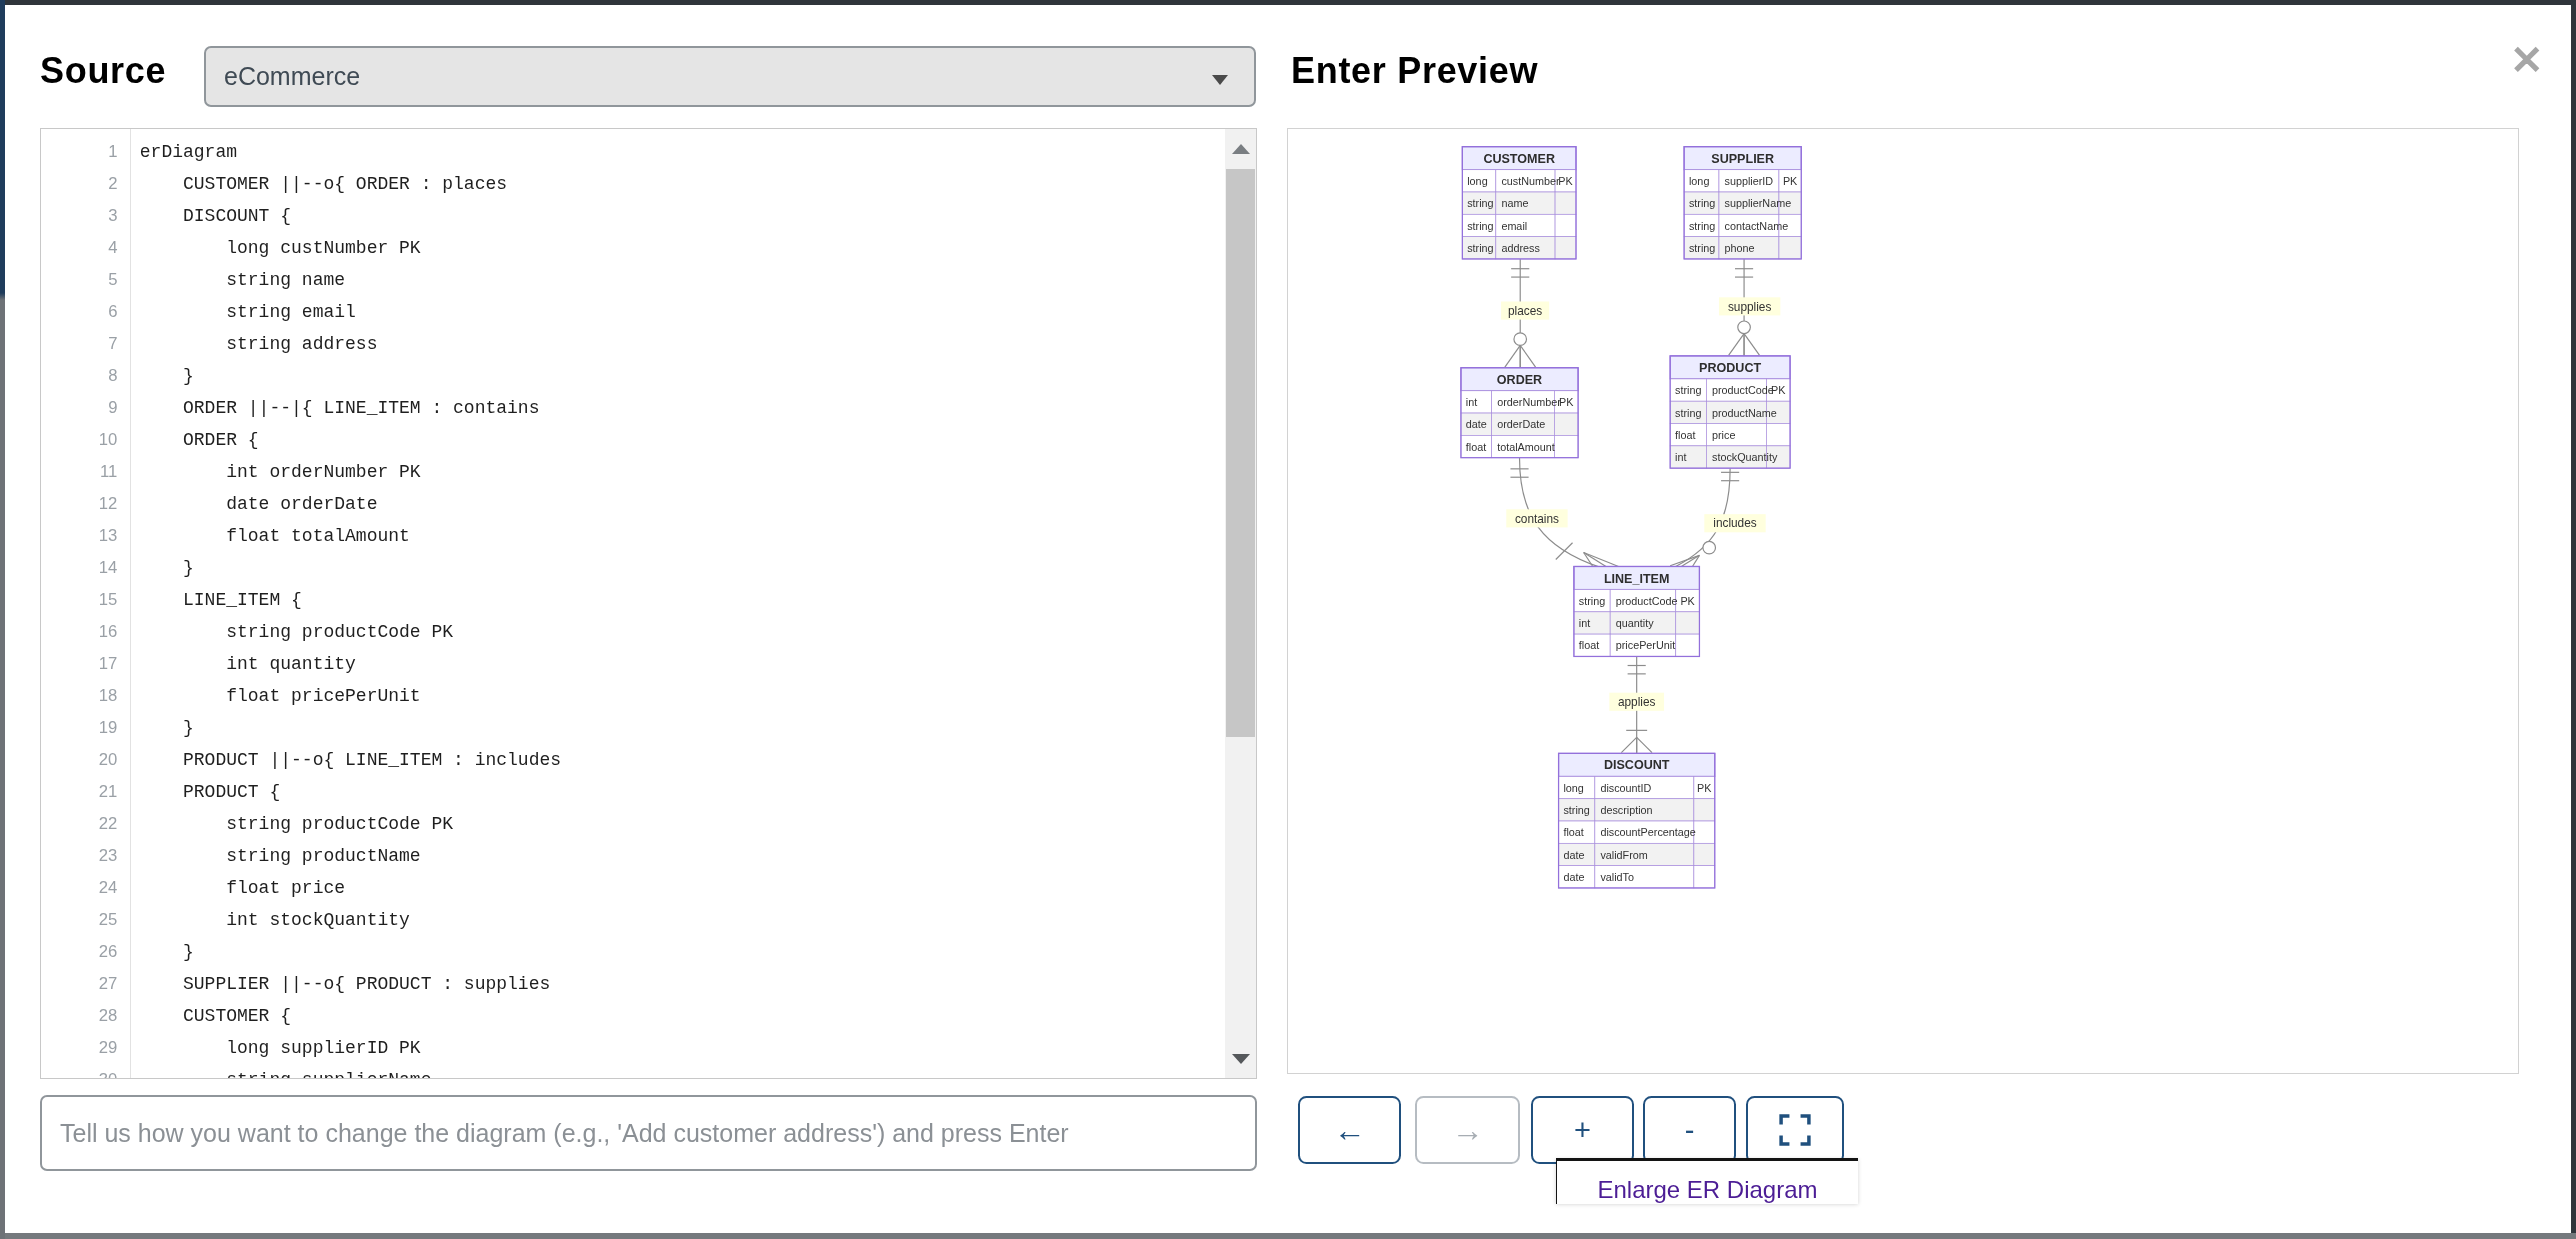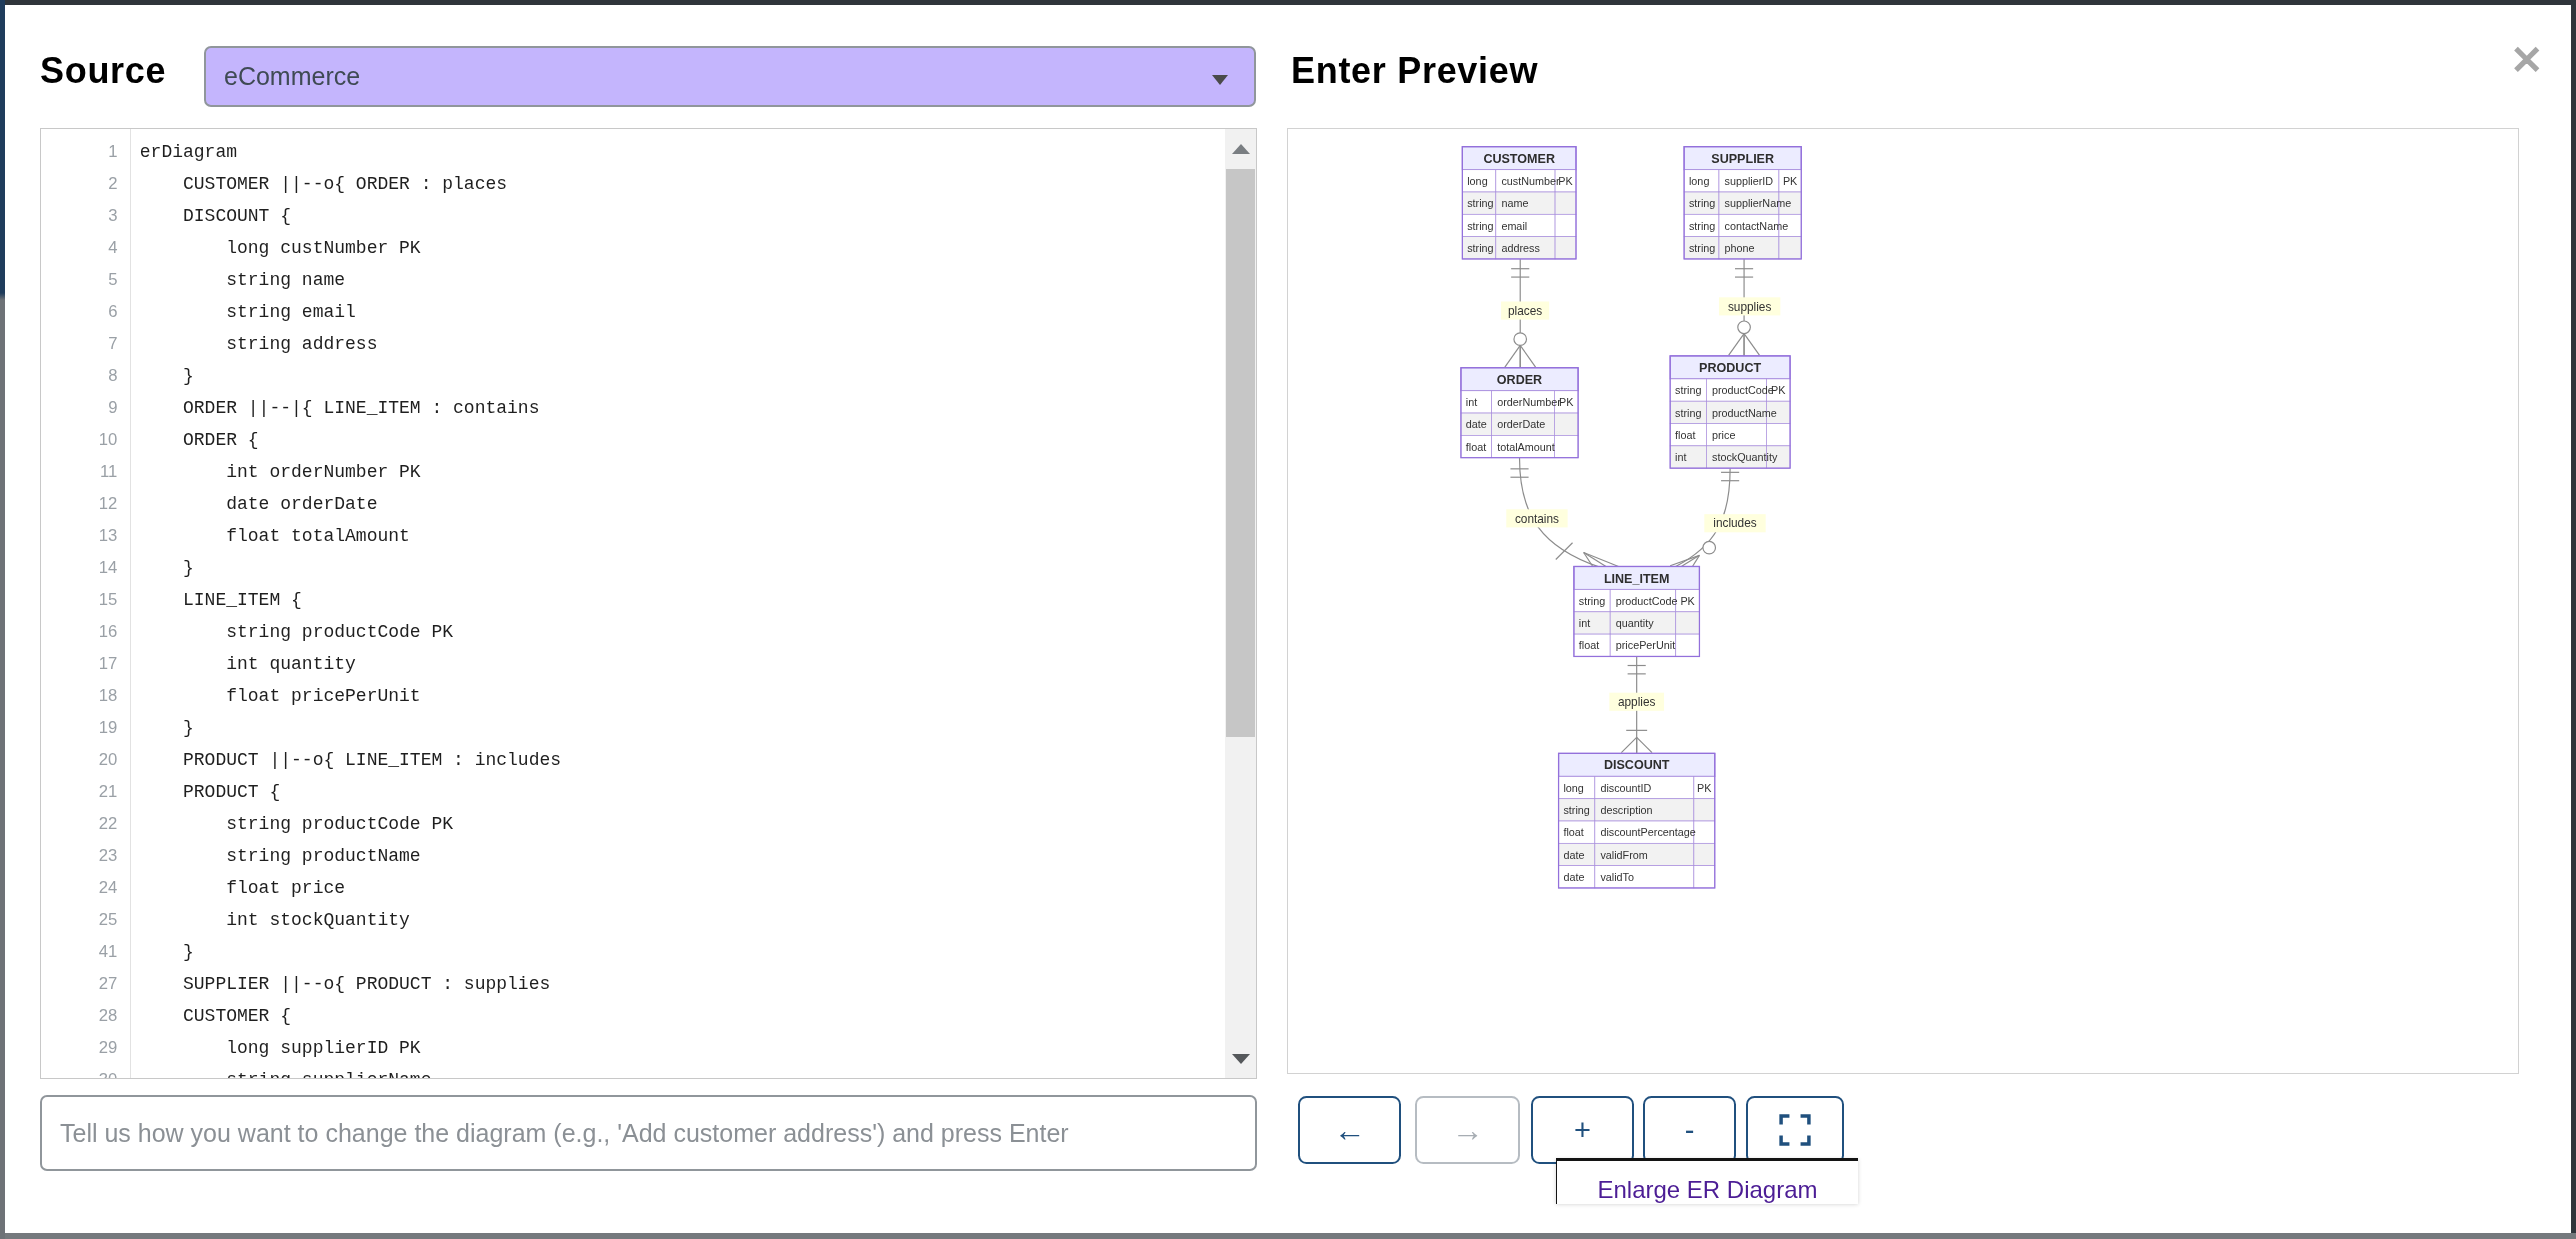--- a/index.html
+++ b/index.html
@@ -8,21 +8,21 @@
   
   .frame-top{position:absolute;left:0;top:0;right:0;height:4.9px;background:#2f353b;z-index:50;}
   .frame-right{position:absolute;right:0;top:0;bottom:0;width:4.9px;background:#2f353b;z-index:50;}
   .frame-bottom{position:absolute;left:0;bottom:0;right:0;height:7px;background:#75797d;z-index:50;}
   .frame-left{position:absolute;left:0;top:0;bottom:0;width:4.9px;z-index:50;
        background:linear-gradient(to bottom,#1f3c5c 0,#1f3c5c 293px,#6e7277 300px,#6e7277 100%);}
 
   .panel-title{position:absolute;font-size:36px;font-weight:bold;color:#000000;letter-spacing:0.7px;}
 
   
-  #source-select{position:absolute;left:204px;top:46px;width:1052px;height:61px;background:#c4b5fd;
+  #source-select{position:absolute;left:204px;top:46px;width:1052px;height:61px;background:#e5e5e5;
        border:2.1px solid #90969b;border-radius:7px;box-sizing:border-box;display:flex;align-items:center;
        padding-left:18px;font-size:25px;color:#3f4a54;cursor:pointer;}
   #source-caret{position:absolute;right:26.5px;top:26.5px;width:0;height:0;
        border-left:8.4px solid transparent;border-right:8.4px solid transparent;border-top:10.5px solid #4a4a4a;}
 
   
   #editor{position:absolute;left:40px;top:128px;width:1217px;height:951px;background:#fff;
        border:1.4px solid #c8c8c8;box-sizing:border-box;}
   #gutter-line{position:absolute;left:89px;top:0;bottom:0;width:1.4px;background:#e2e2e2;}
   #code-lines{position:absolute;left:0;top:7px;right:32px;bottom:0;overflow:hidden;}
@@ -190,21 +190,21 @@
         </div>
         <div class="code-row">
           <div class="ln">24</div>
           <div class="lc">        float price</div>
         </div>
         <div class="code-row">
           <div class="ln">25</div>
           <div class="lc">        int stockQuantity</div>
         </div>
         <div class="code-row">
-          <div class="ln">41</div>
+          <div class="ln">26</div>
           <div class="lc">    }</div>
         </div>
         <div class="code-row">
           <div class="ln">27</div>
           <div class="lc">    SUPPLIER ||--o{ PRODUCT : supplies</div>
         </div>
         <div class="code-row">
           <div class="ln">28</div>
           <div class="lc">    CUSTOMER {</div>
         </div>

